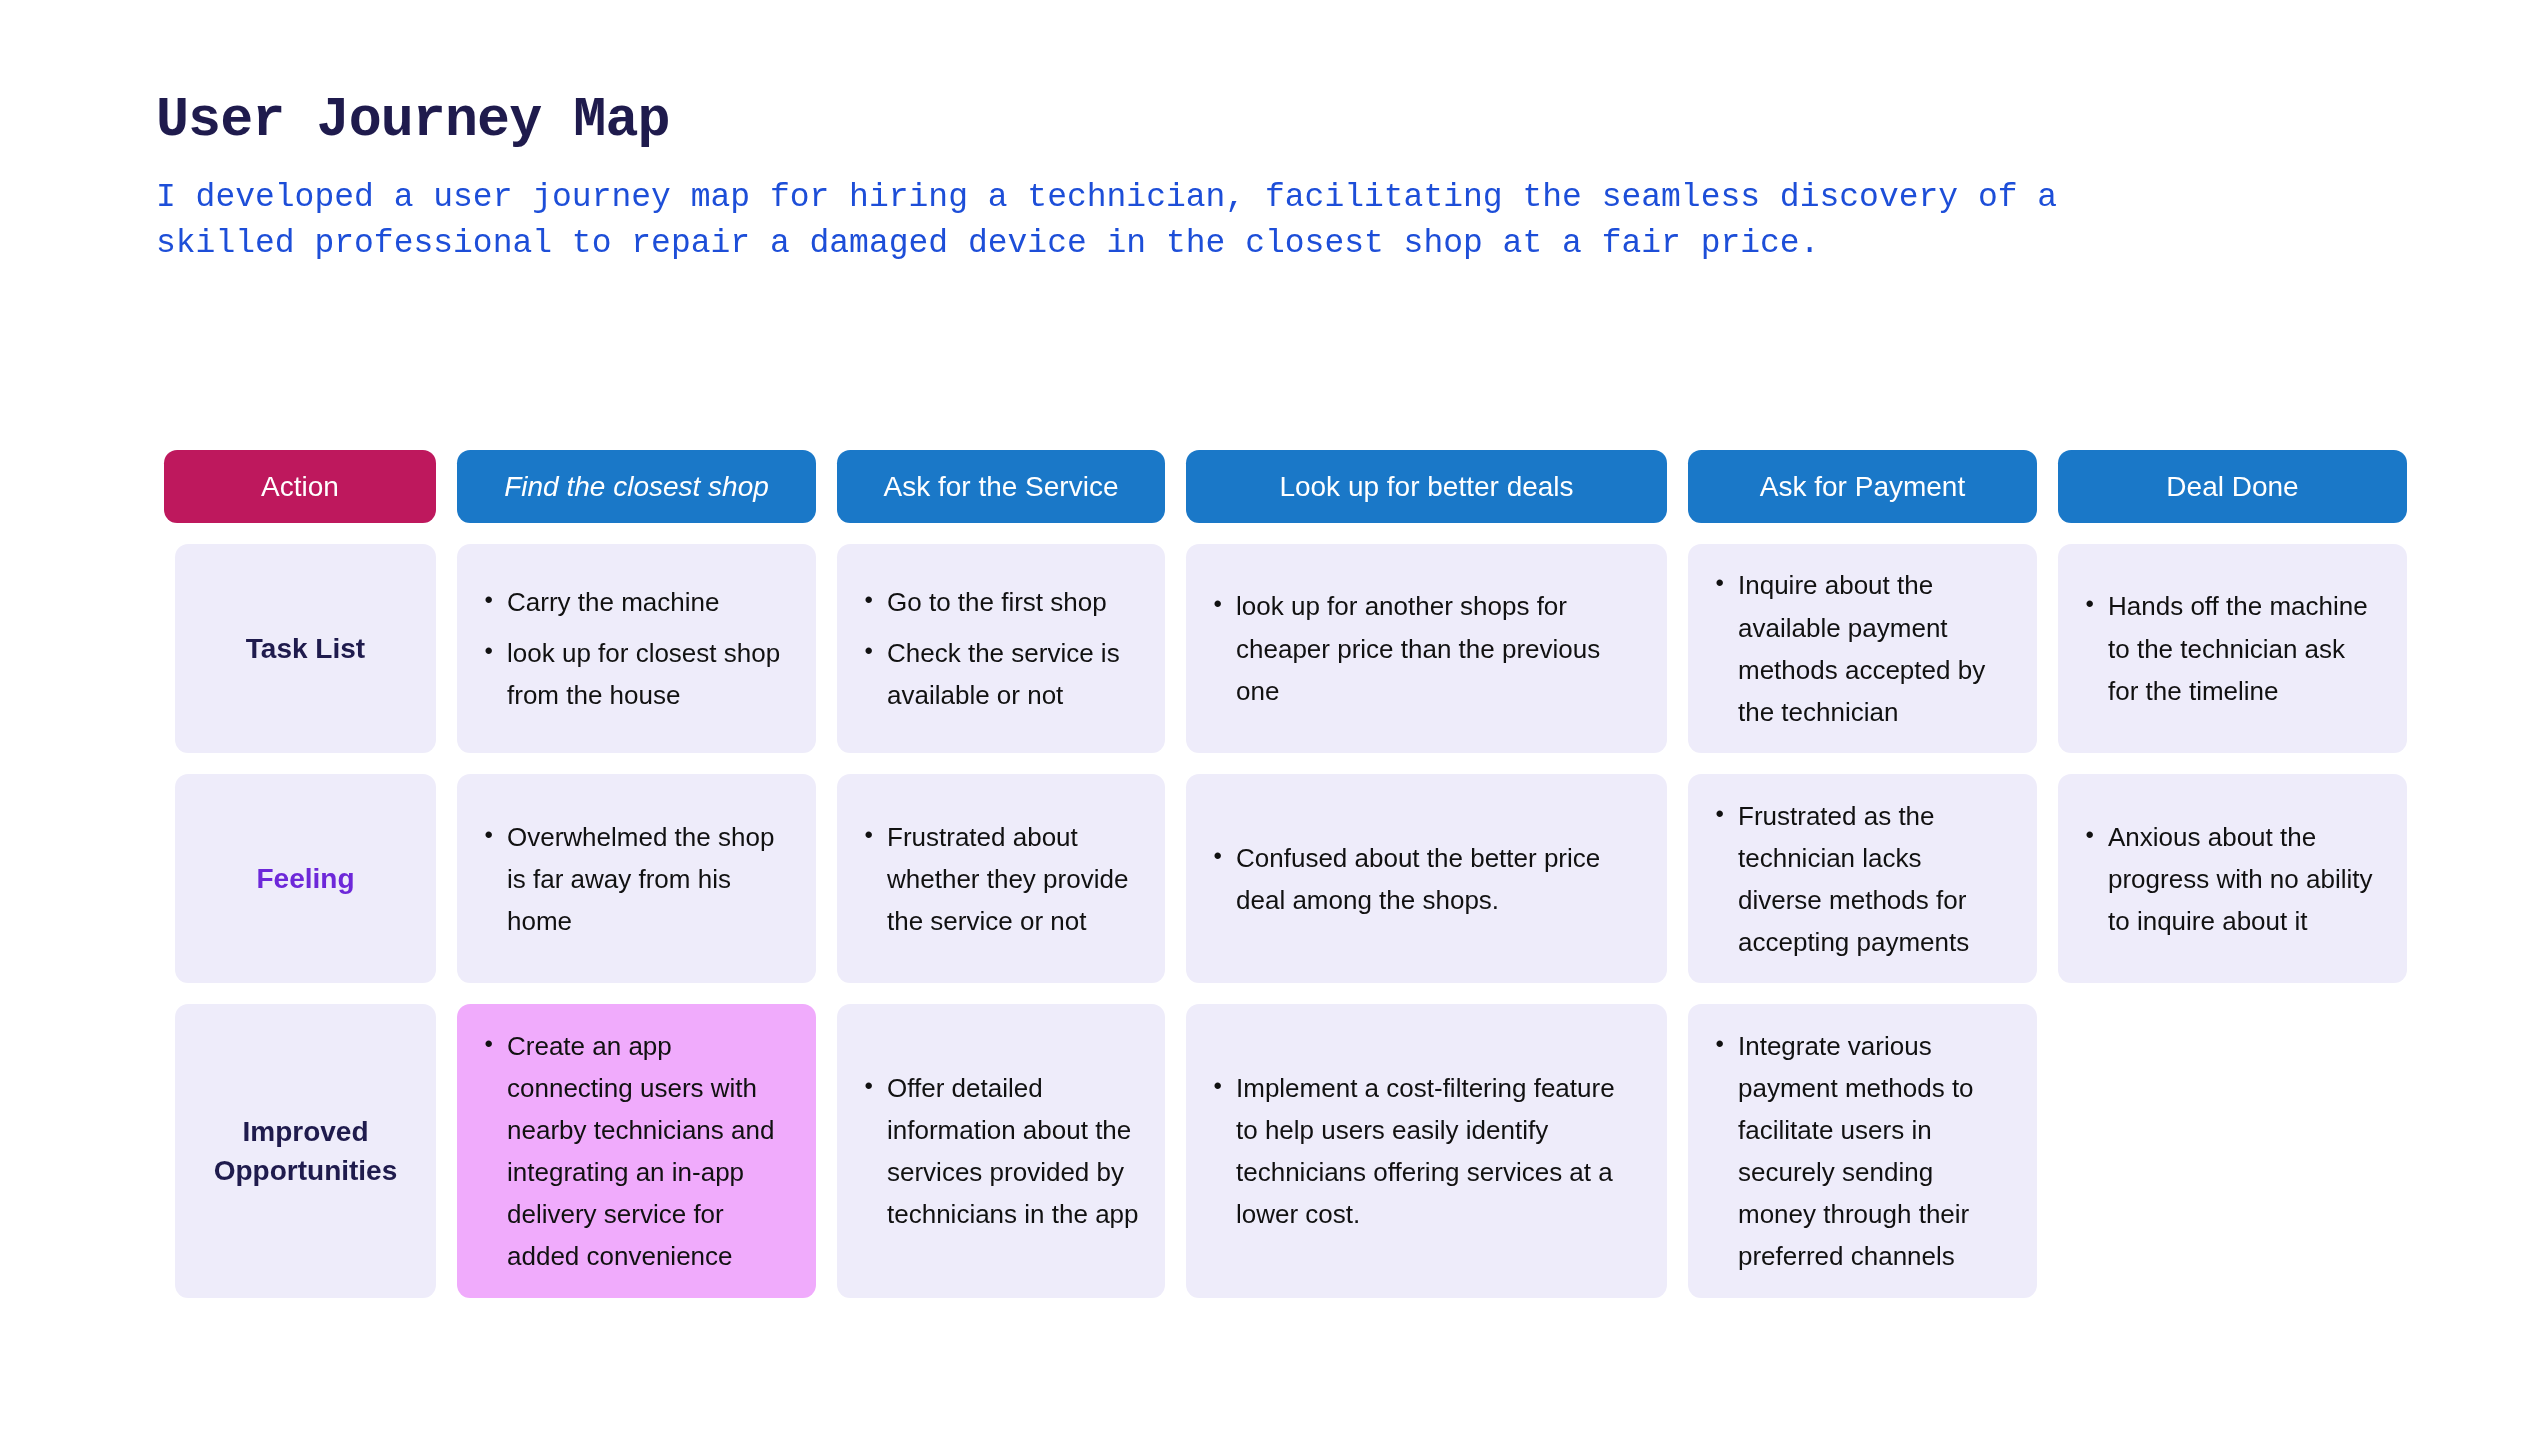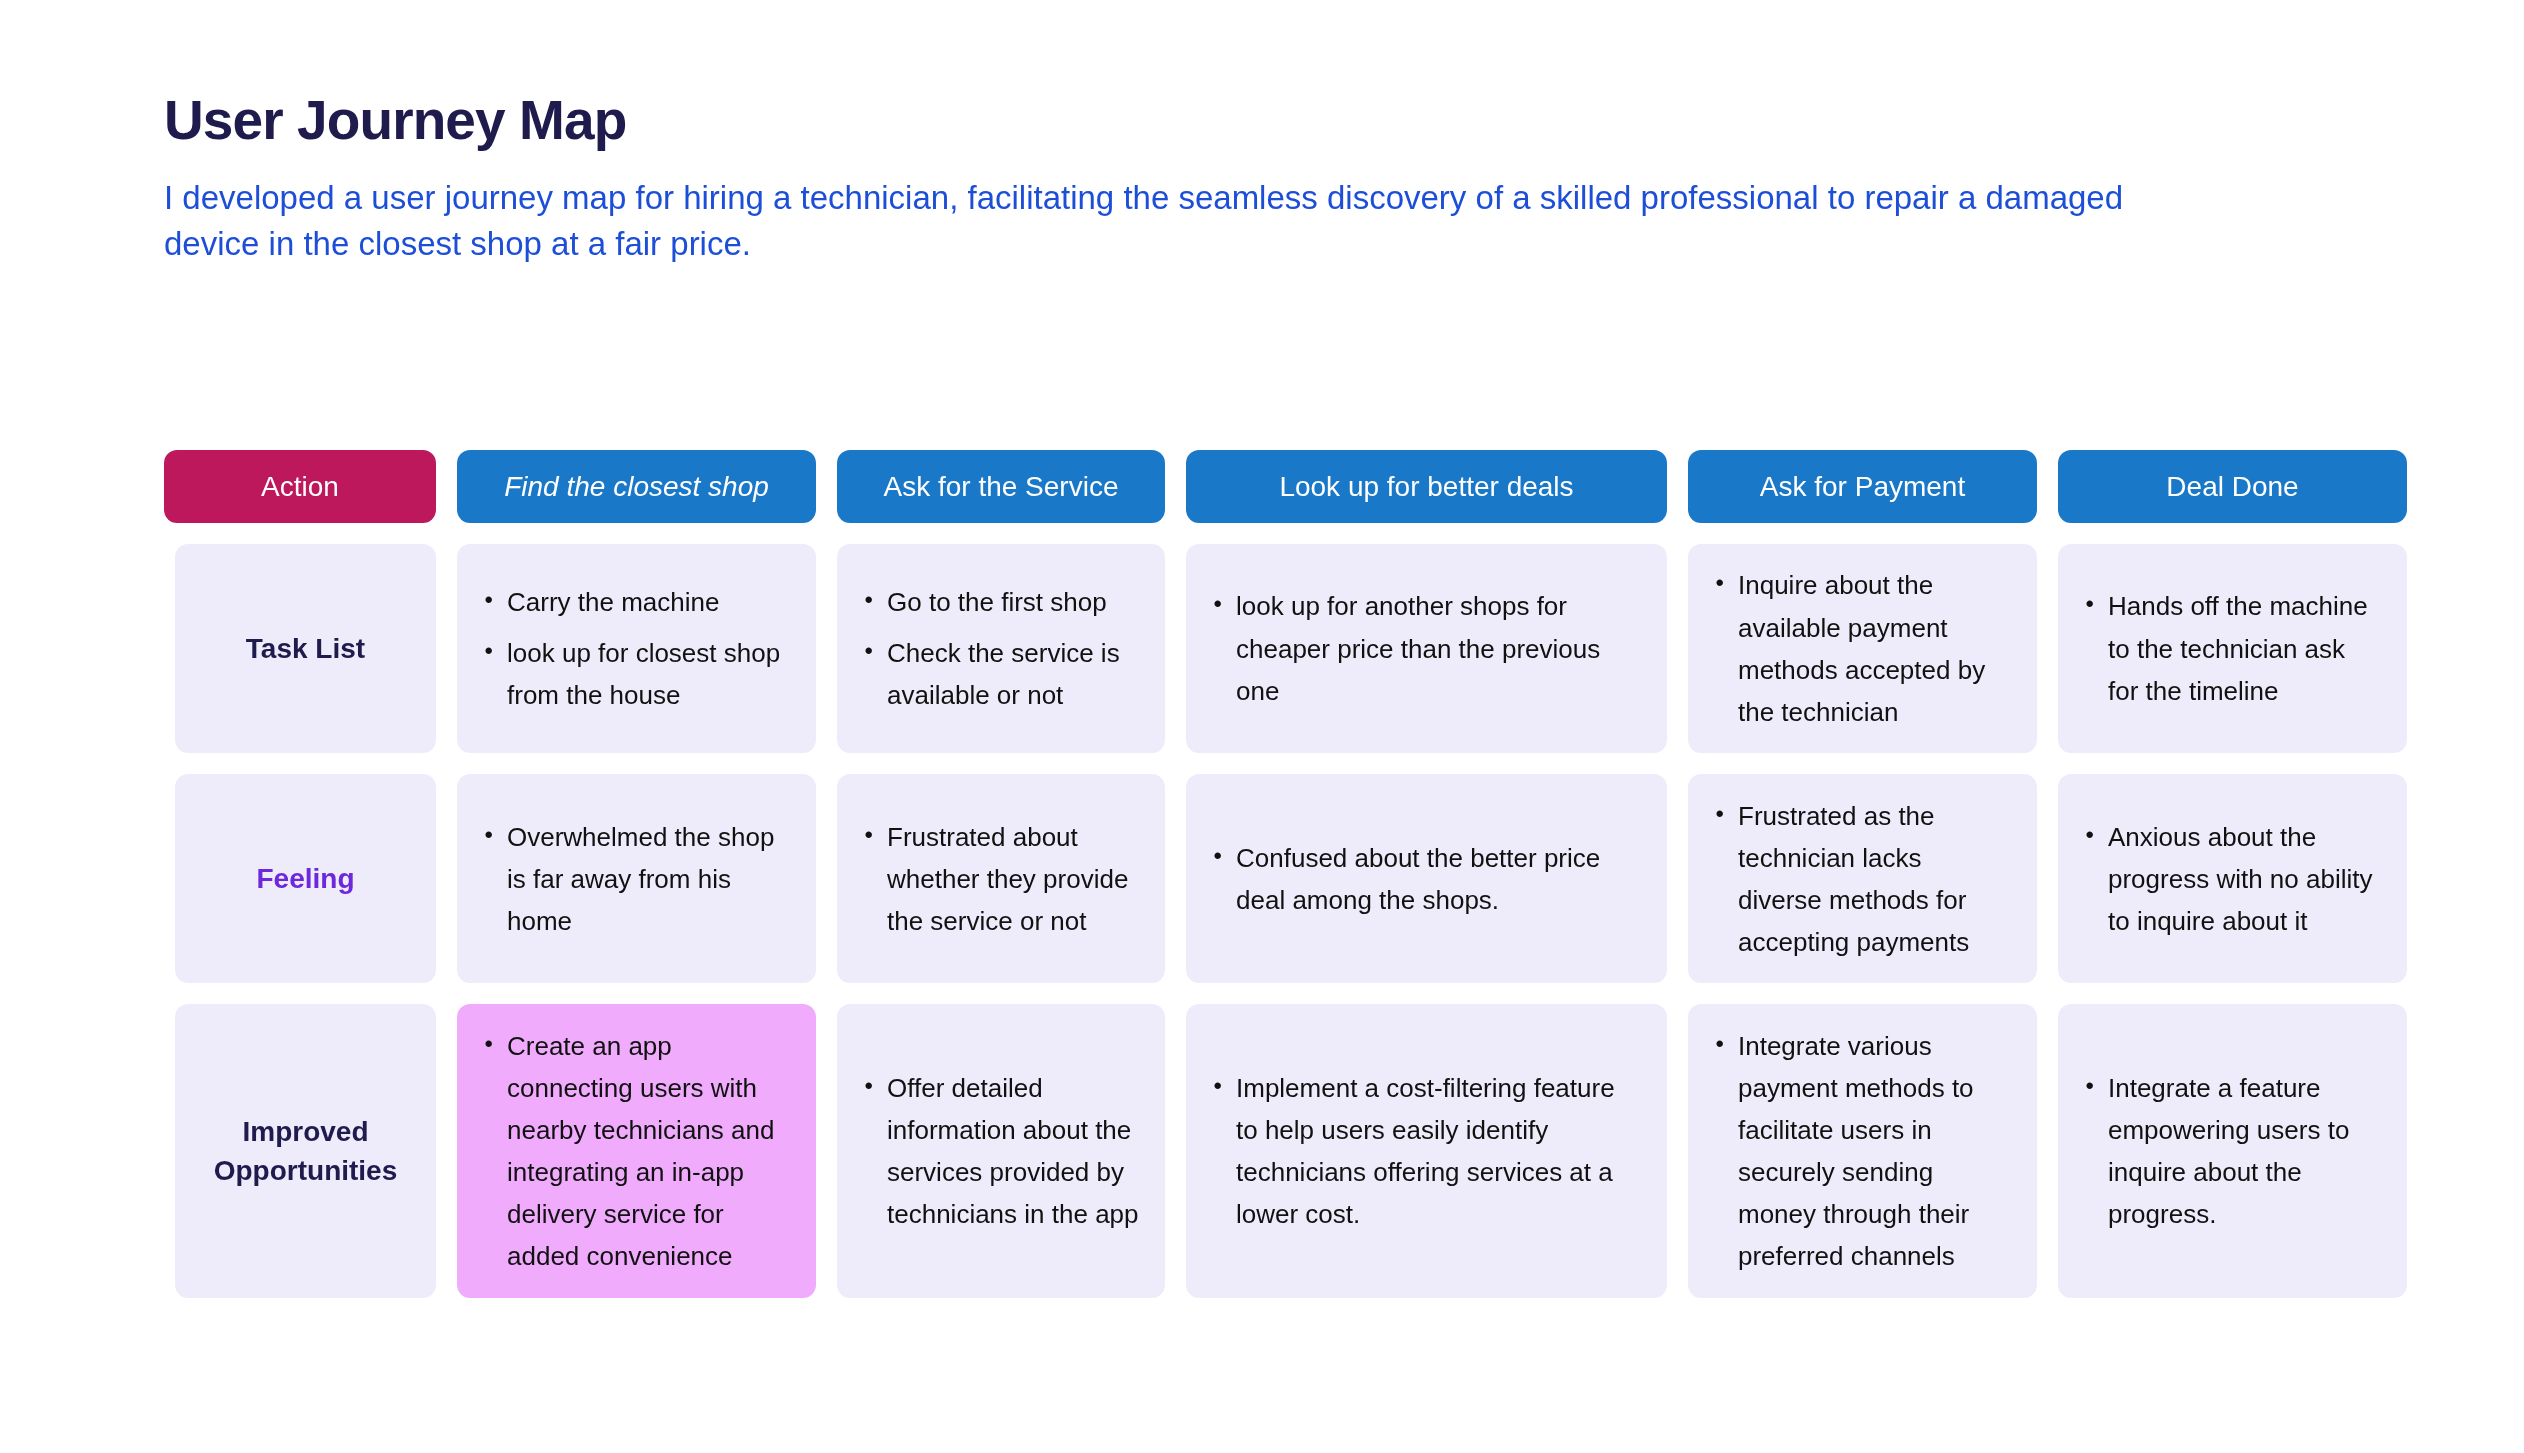--- a/index.html
+++ b/index.html
@@ -17,23 +17,24 @@
     width: 2525px;
     height: 1454px;
     background: #ffffff;
     padding: 0;
     overflow: hidden;
   }
 
   
   .intro {
     position: absolute;
-    left: 164px;
+    left: 156px;
     top: 90px;
     width: 2104px;
+    font-family: Liberation Mono, monospace;
   }
 
   .page-title {
     font-size: 55px;
     font-weight: 700;
     letter-spacing: -0.9px;
     color: #1f1b4d;
     line-height: 1.12;
     white-space: nowrap;
   }
@@ -230,21 +231,16 @@
     <div class="cell grid-row-3" style="background: rgb(238, 236, 250);">
       <ul class="bullets">
           <li>Implement a cost-filtering feature to help users easily identify technicians offering services at a lower cost.</li>
         </ul>
     </div>
     <div class="cell grid-row-3" style="background: rgb(238, 236, 250);">
       <ul class="bullets">
           <li>Integrate various payment methods to facilitate users in securely sending money through their preferred channels</li>
         </ul>
     </div>
-    <div class="cell grid-row-3" style="background: rgb(238, 236, 250);">
-      <ul class="bullets">
-          <li>Integrate a feature empowering users to inquire about the progress.</li>
-        </ul>
-    </div>
   </div>
 
 </div>
 
 
 </body></html>

